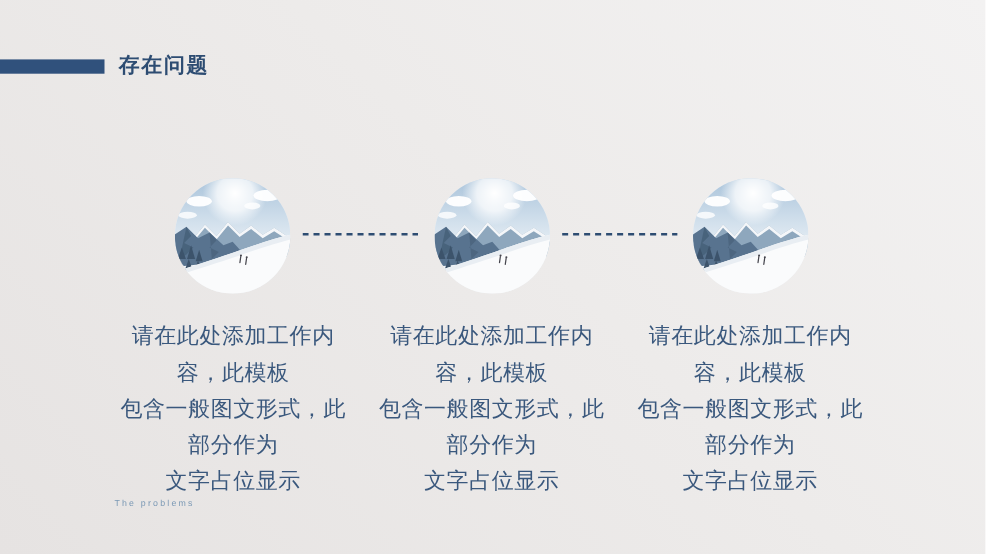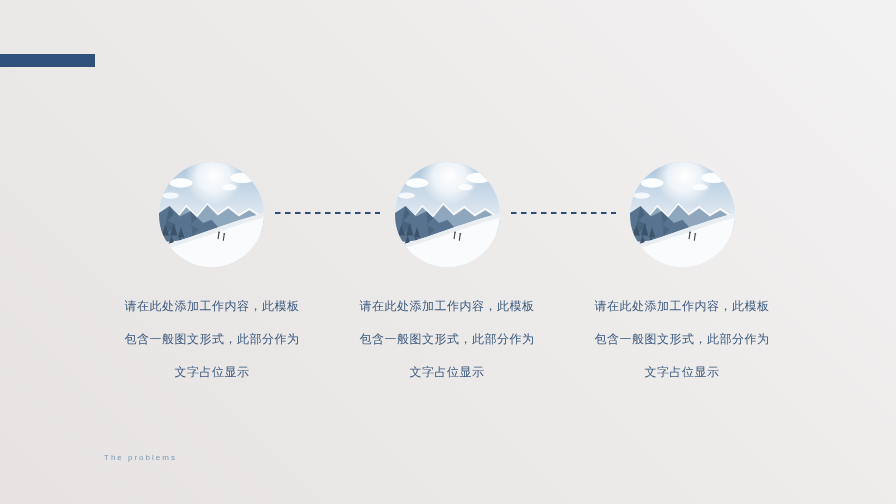--- a/index.html
+++ b/index.html
@@ -53,21 +53,21 @@
   .connector-1 { left: 275px; width: 105px; }
   .connector-2 { left: 511px; width: 105px; }
 
   
   .textblock {
     position: absolute;
     top: 290px;
     width: 224px;
     text-align: center;
     color: #3a587d;
-    font-size: 12px;
+    font-size: 20px;
     line-height: 33px;
     letter-spacing: 0.5px;
   }
   .textblock-1 { left: 100px; }
   .textblock-2 { left: 335px; }
   .textblock-3 { left: 570px; }
 
   
   .footer-label {
     position: absolute;
@@ -123,20 +123,21 @@
       </g>
       <circle cx="57.2" cy="67" r="0.9" fill="#46464e"></circle>
       <circle cx="62.2" cy="68.5" r="0.9" fill="#46464e"></circle>
     </g>
   </defs>
 </svg>
 
 <div class="slide">
 
   <div class="accent-bar"></div>
+  <h1 class="slide-title">存在问题</h1>
 
   <div class="photo photo-1">
     <svg viewBox="0 0 100 100">
         <use href="#scene"></use>
       </svg>
   </div>
 
   <svg class="connector connector-1" viewBox="0 0 105 4">
     <line x1="0" y1="2" x2="105" y2="2" stroke="#2e4d72" stroke-width="2.2" stroke-dasharray="5.5 4.5"></line>
   </svg>

